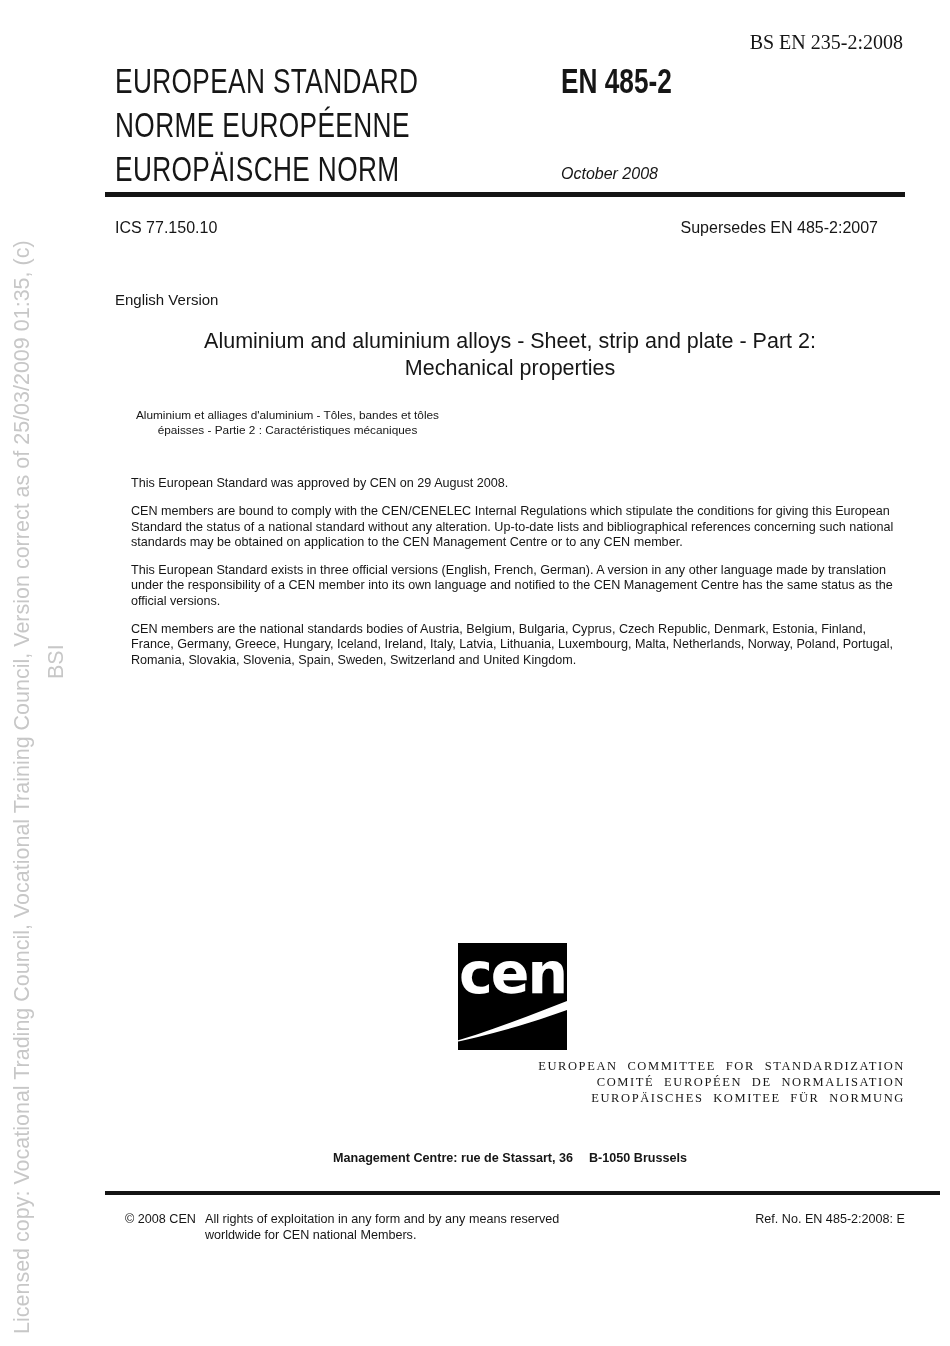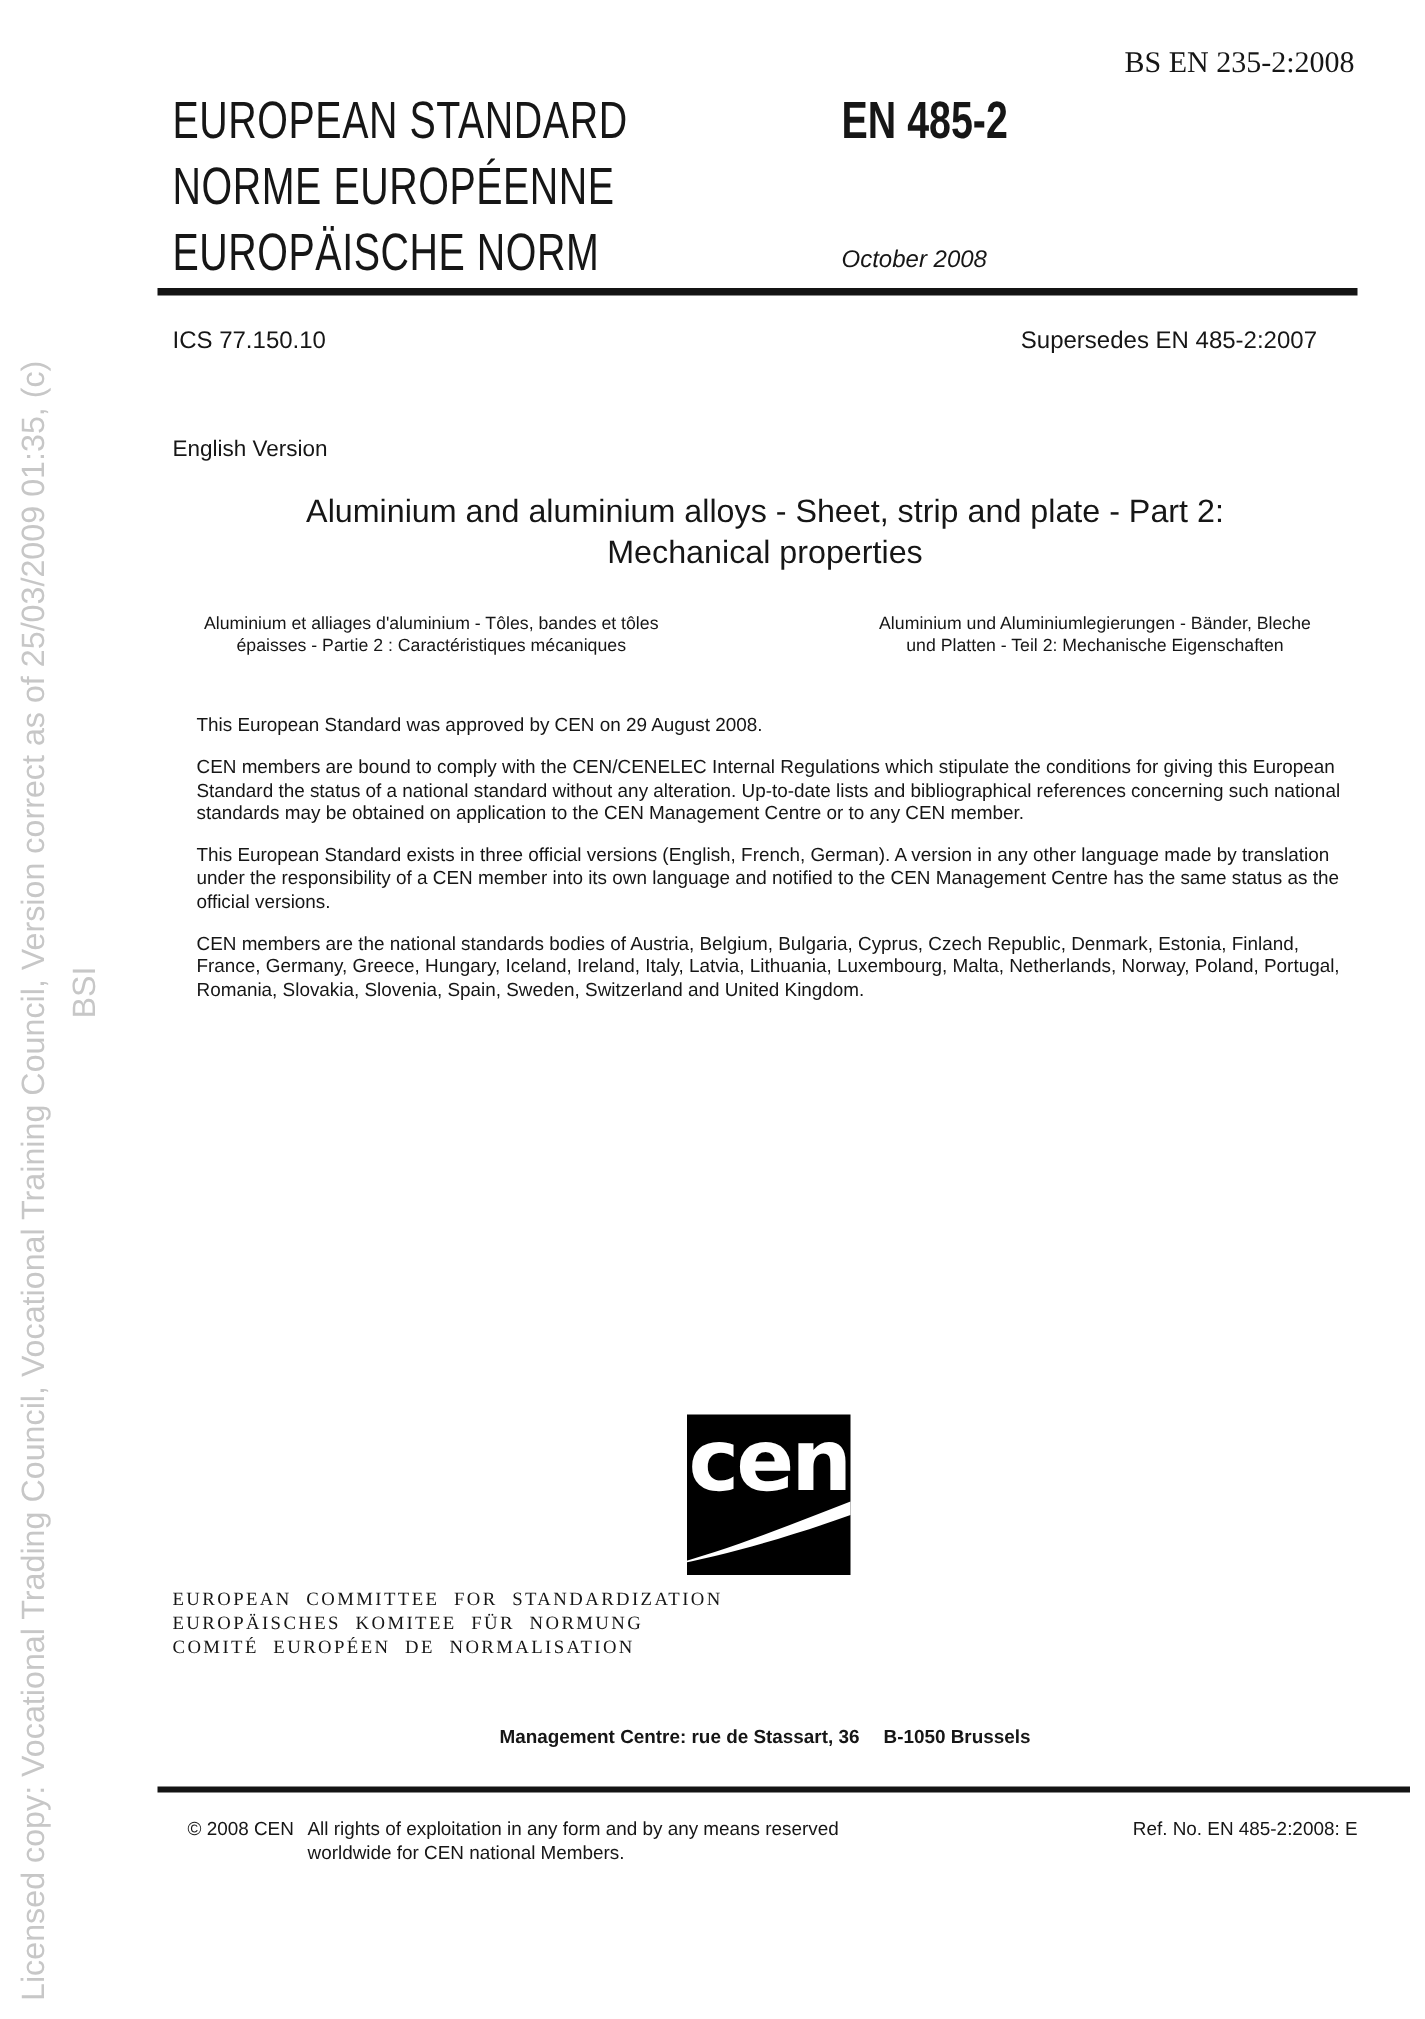--- a/index.html
+++ b/index.html
@@ -48,21 +48,21 @@
   #subtitle-fr { left:115px; width:345px; }
   #subtitle-de { left:565px; width:330px; }
 
   
   .body-text { position:absolute; left:115px; top:476px; width:812px; font-size:12.6px; line-height:15.3px; }
   .body-text p { margin:0 0 13px 16px; white-space:pre-line; }
 
   
   .cen-logo { position:absolute; left:458px; top:943px; width:109px; height:107px; overflow:visible; }
   .committee {
-    position:absolute; left:115px; top:1058px; width:790px; text-align:left;
+    position:absolute; left:115px; top:1058px; width:790px; text-align:right;
     font-family:"Liberation Serif", serif; font-size:12.5px; line-height:16px;
     letter-spacing:1.6px; word-spacing:5px; white-space:nowrap;
   }
   .address {
     position:absolute; left:115px; top:1151px; width:790px; text-align:center;
     font-size:12.6px; font-weight:bold;
   }
   .address .gap { display:inline-block; width:16px; }
 
   
@@ -90,22 +90,20 @@
   <div id="rule-top" class="rule"></div>
 
   <div class="ics">ICS 77.150.10</div>
   <div class="supersedes">Supersedes EN 485-2:2007</div>
 
   <div class="version-label">English Version</div>
   <div class="main-title">Aluminium and aluminium alloys - Sheet, strip and plate - Part 2:
 Mechanical properties</div>
   <div id="subtitle-fr" class="subtitle">Aluminium et alliages d'aluminium - Tôles, bandes et tôles
 épaisses - Partie 2 : Caractéristiques mécaniques</div>
-  <div id="subtitle-de" class="subtitle">Aluminium und Aluminiumlegierungen - Bänder, Bleche
-und Platten - Teil 2: Mechanische Eigenschaften</div>
 
   <div class="body-text">
     <p>This European Standard was approved by CEN on 29 August 2008.</p>
     <p>CEN members are bound to comply with the CEN/CENELEC Internal Regulations which stipulate the conditions for giving this European
 Standard the status of a national standard without any alteration. Up-to-date lists and bibliographical references concerning such national
 standards may be obtained on application to the CEN Management Centre or to any CEN member.</p>
     <p>This European Standard exists in three official versions (English, French, German). A version in any other language made by translation
 under the responsibility of a CEN member into its own language and notified to the CEN Management Centre has the same status as the
 official versions.</p>
     <p>CEN members are the national standards bodies of Austria, Belgium, Bulgaria, Cyprus, Czech Republic, Denmark, Estonia, Finland,
@@ -114,22 +112,22 @@
   </div>
 
   <svg class="cen-logo" viewBox="0 0 109 107" aria-hidden="true">
     <rect x="0" y="0" width="109" height="107" style="fill:var(--logo-background,#000)"></rect>
     <text x="54.5" y="50" text-anchor="middle" font-size="57" font-weight="bold" letter-spacing="-2" style="fill:var(--logo-foreground,#fff); font-family:'DejaVu Sans', sans-serif">cen</text>
     <path d="M -13 101 C 25 91, 68 74, 109 58 L 109 67 C 70 81, 26 94, -13 101 Z" style="fill:var(--logo-foreground,#fff)"></path>
   </svg>
 
   <div class="committee">
     <div>EUROPEAN COMMITTEE FOR STANDARDIZATION</div>
+    <div>COMITÉ EUROPÉEN DE NORMALISATION</div>
     <div>EUROPÄISCHES KOMITEE FÜR NORMUNG</div>
-    <div>COMITÉ EUROPÉEN DE NORMALISATION</div>
   </div>
 
   <div class="address">
     <span>Management Centre: rue de Stassart, 36</span><span class="gap"></span><span>B-1050 Brussels</span>
   </div>
 
   <div id="rule-bottom" class="rule"></div>
 
   <div class="copyright">© 2008 CEN</div>
   <div class="rights">All rights of exploitation in any form and by any means reserved

